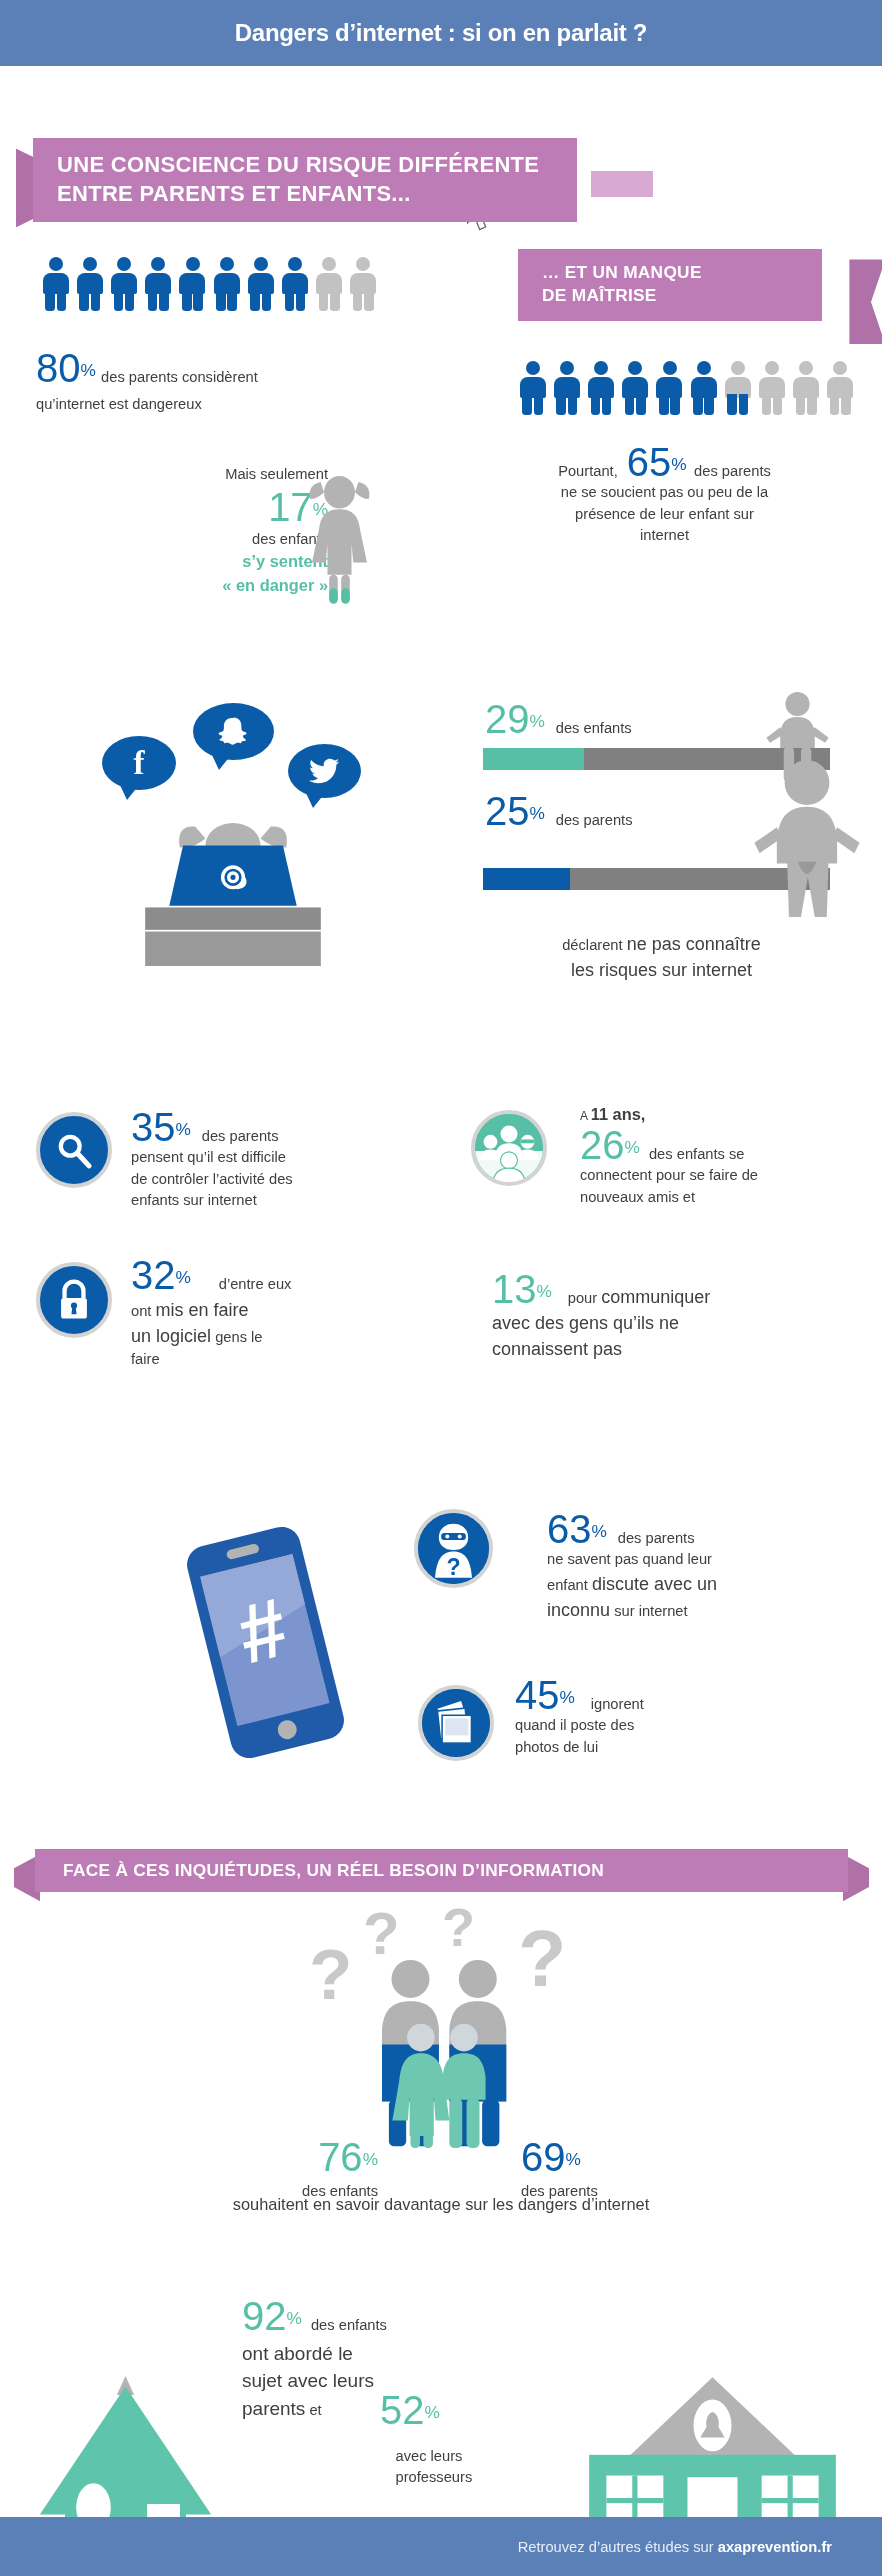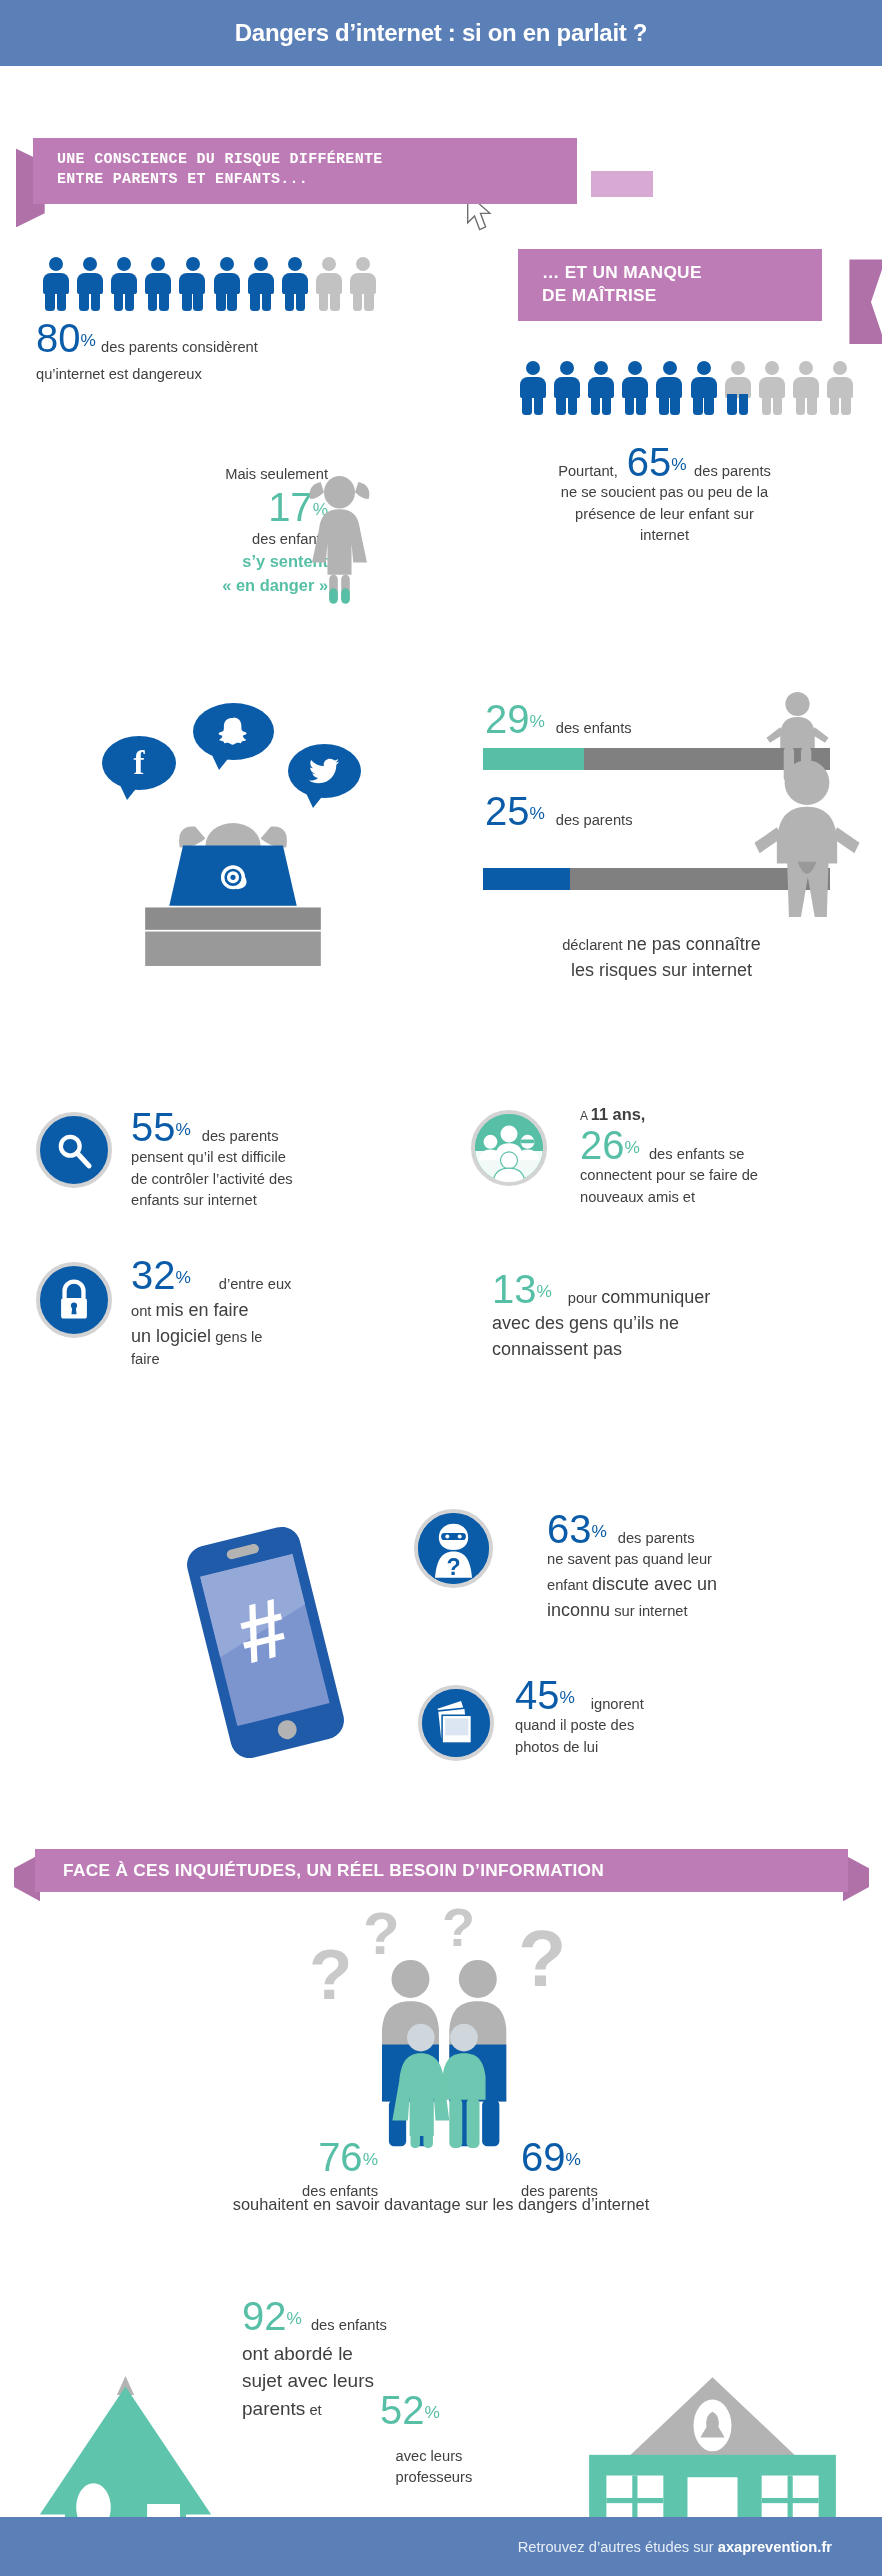--- a/index.html
+++ b/index.html
@@ -40,21 +40,21 @@
   }
   .ribbon .tailL, .ribbon .tailR {
     position: absolute; width: 29px; z-index: 1; background: #b070a8;
   }
   .ribbon .fold {
     position: absolute; background: #d8a9d2; z-index: 2;
   }
 
   
   #banner1 { left: 33px; top: 138px; width: 570px; }
-  #banner1 .body { font-size: 15px; width: 544px; font-family: Liberation Mono, monospace; }
+  #banner1 .body { font-size: 22px; width: 544px; }
   #banner1 .tailL {
     left: -17.3px; top: 10.4px; height: 79px;
     clip-path: polygon(0 0, 100% 18%, 100% 82%, 0 100%);
   }
   #banner1 .fold { right: -50px; top: 33px; width: 62px; height: 26px; }
 
   
   #banner2 { left: 518px; top: 249px; width: 345px; }
   #banner2 .body { font-size: 17.3px; width: 304px; }
   #banner2 .tailR {
@@ -215,21 +215,21 @@
         <div class="leg2" style="background:#c2c2c2"></div>
       </div>
     <div class="person">
         <div class="head" style="background:#c2c2c2"></div>
         <div class="body2" style="background:#c2c2c2"></div>
         <div class="leg1" style="background:#c2c2c2"></div>
         <div class="leg2" style="background:#c2c2c2"></div>
       </div>
   </div>
 
-  <div class="blk" style="left:36px; top:318px; width:414px;">
+  <div class="blk" style="left:36px; top:348px; width:414px;">
     <span class="big blue">80</span><span class="big blue pct">%</span><span class="lbl" style="margin-left:5.2px">des parents considèrent</span>
     <div class="lbl" style="margin-top:5.2px">qu’internet est dangereux</div>
   </div>
 
   <div class="blk" style="left:95px; top:464px; width:233px; text-align:right;">
     <div class="lbl">Mais seulement</div>
     <div style="margin-top:1.7px">
       <span class="big green">17</span><span class="big green pct">%</span>
     </div>
     <div class="lbl" style="margin-top:1.7px">des enfants</div>
@@ -387,21 +387,21 @@
     <div class="lbl b-blue" style="font-size:18px">les risques sur internet</div>
   </div>
 
   <div class="cicon" style="left:36px; top:1112px; width:76px; height:76px; background:#0b5ca8;">
     <svg width="41" height="41" viewBox="0 0 48 48">
       <circle cx="19" cy="19" r="11" fill="none" stroke="#ffffff" stroke-width="5"></circle>
       <line x1="27" y1="27" x2="41" y2="42" stroke="#ffffff" stroke-width="6" stroke-linecap="round"></line>
     </svg>
   </div>
   <div class="blk" style="left:131px; top:1107px; width:285px;">
-    <span class="big blue">55</span><span class="big blue pct">%</span>
+    <span class="big blue">35</span><span class="big blue pct">%</span>
     <span class="lbl" style="margin-left:7px">des parents</span>
     <div class="lbl">pensent qu’il est difficile</div>
     <div class="lbl">de contrôler l’activité des</div>
     <div class="lbl">enfants sur internet</div>
   </div>
 
   <div class="cicon" style="left:36px; top:1262px; width:76px; height:76px; background:#0b5ca8;">
     <svg width="40" height="43" viewBox="0 0 46 50">
       <path d="M12 22 L12 14 a11 11 0 0 1 22 0 L34 22" fill="none" stroke="#ffffff" stroke-width="5"></path>
       <rect x="8" y="22" width="30" height="24" rx="3" fill="#ffffff"></rect>

